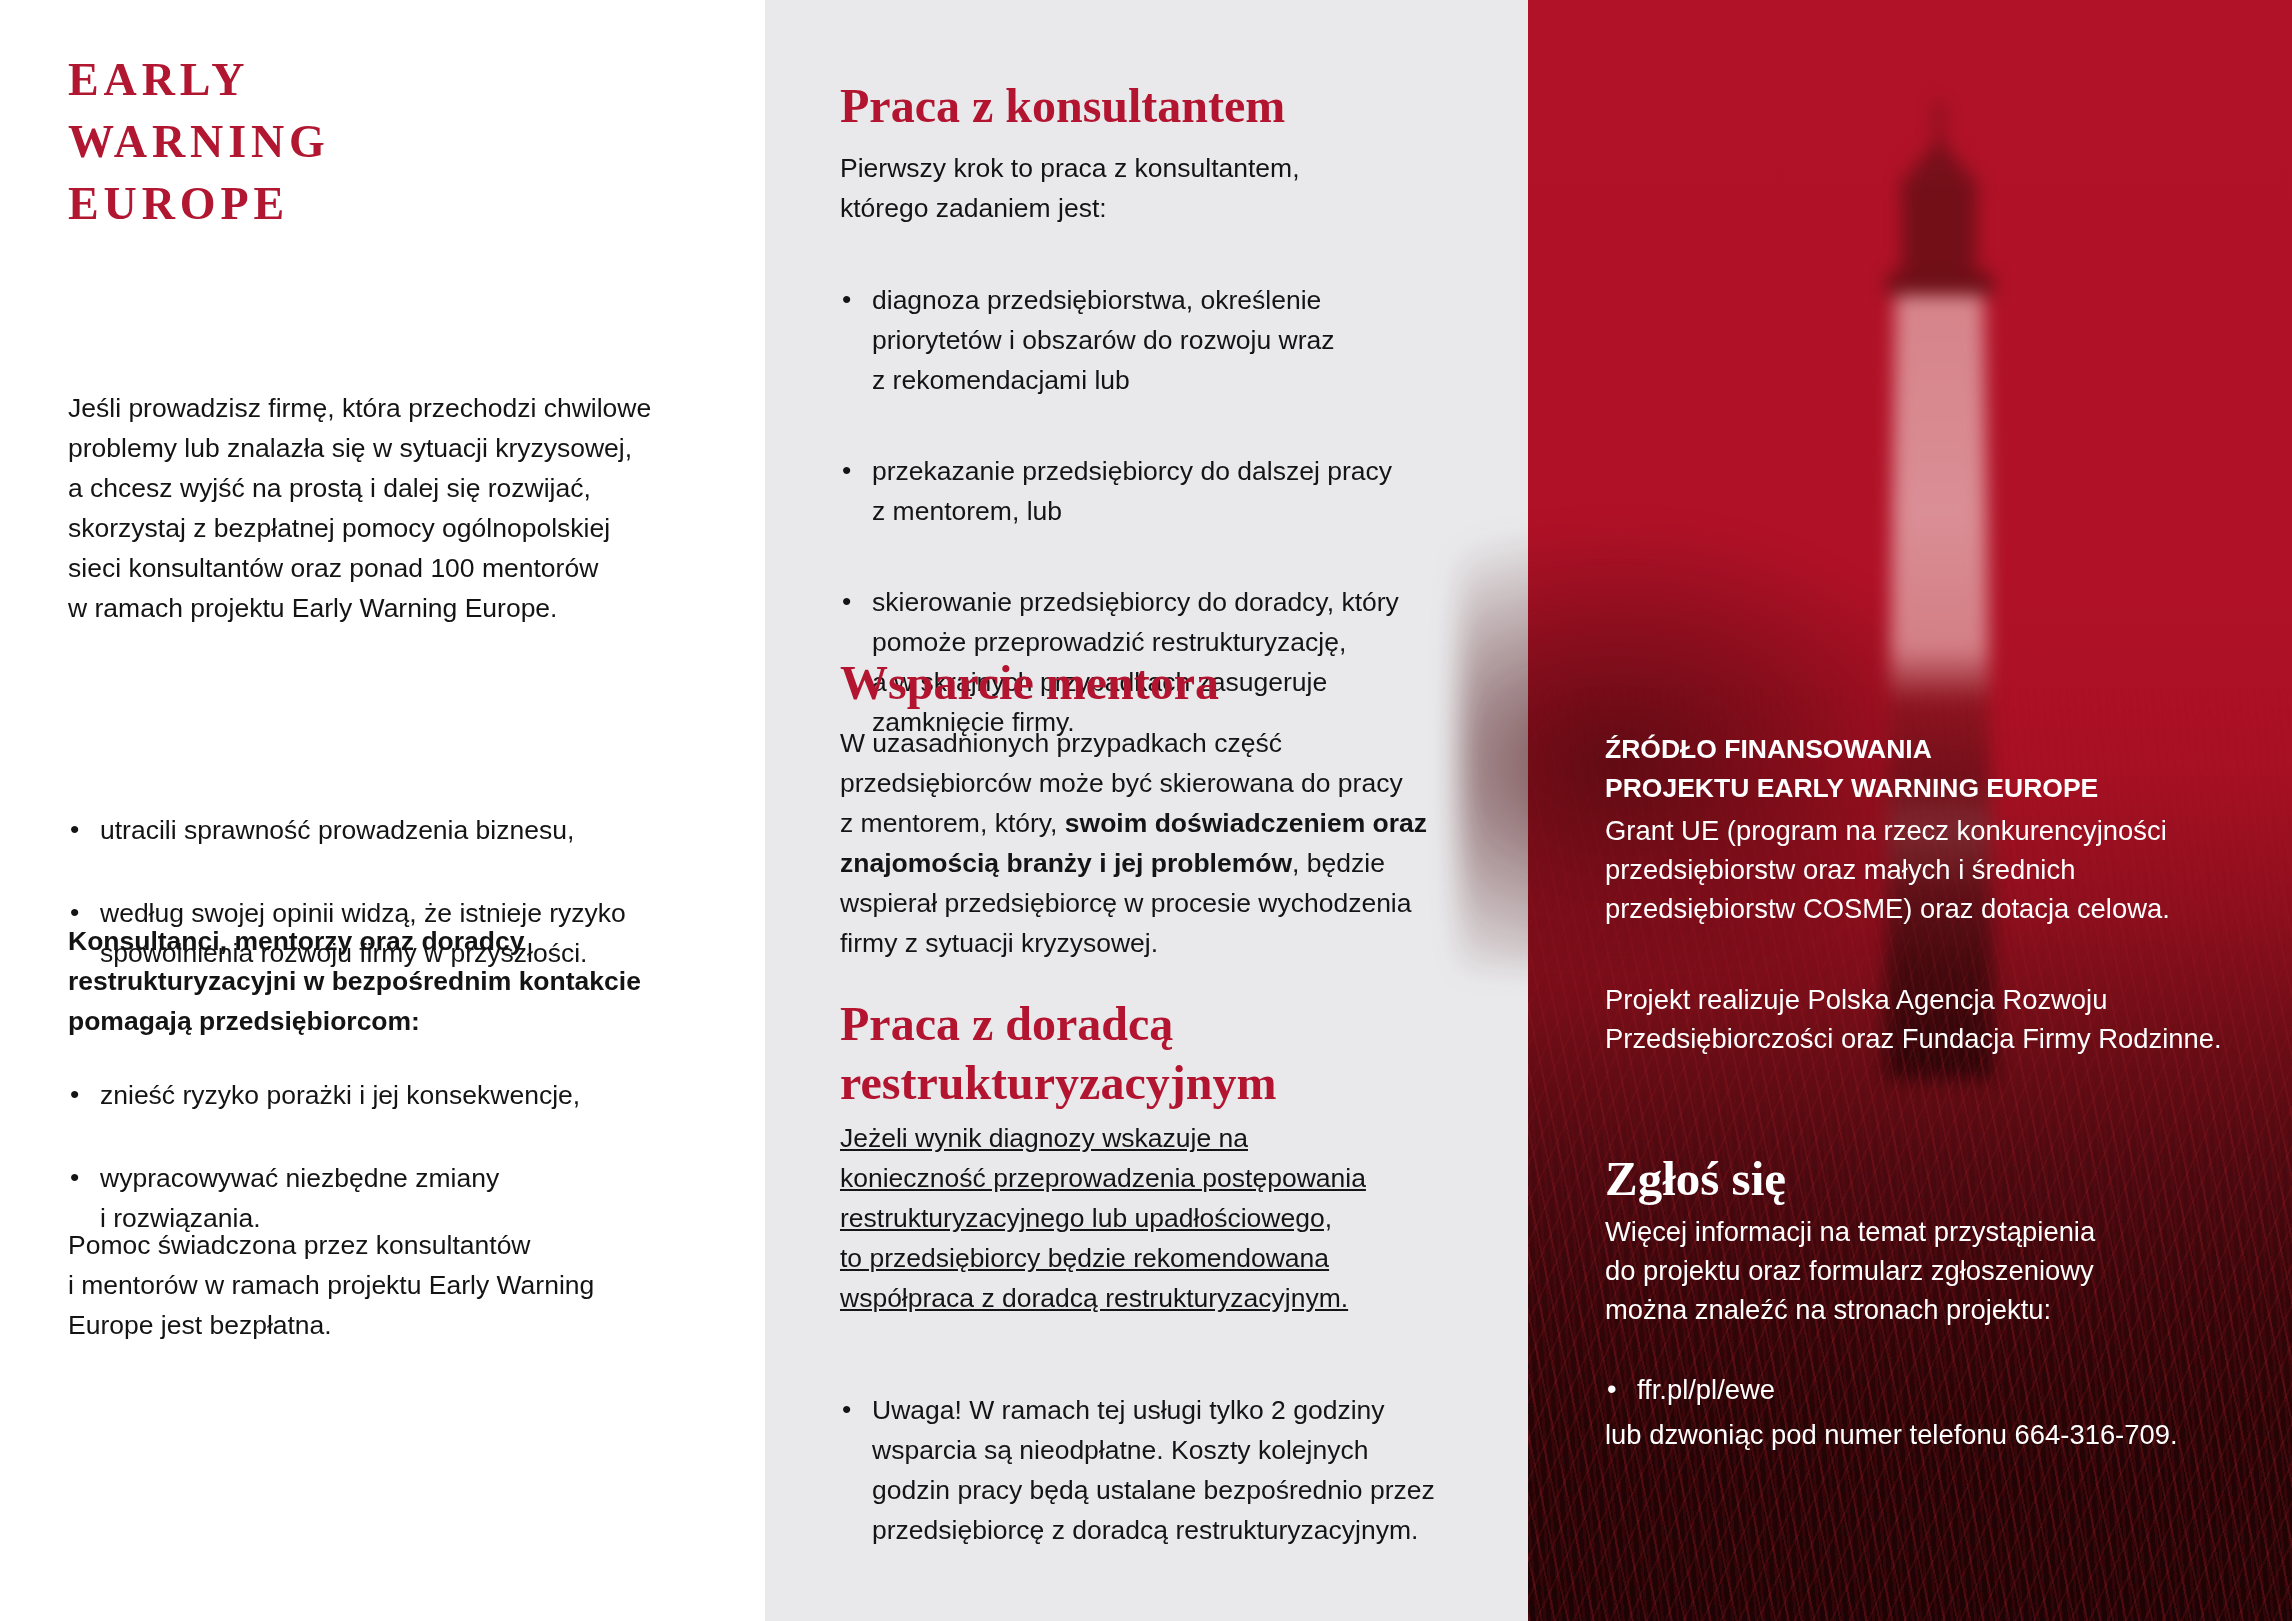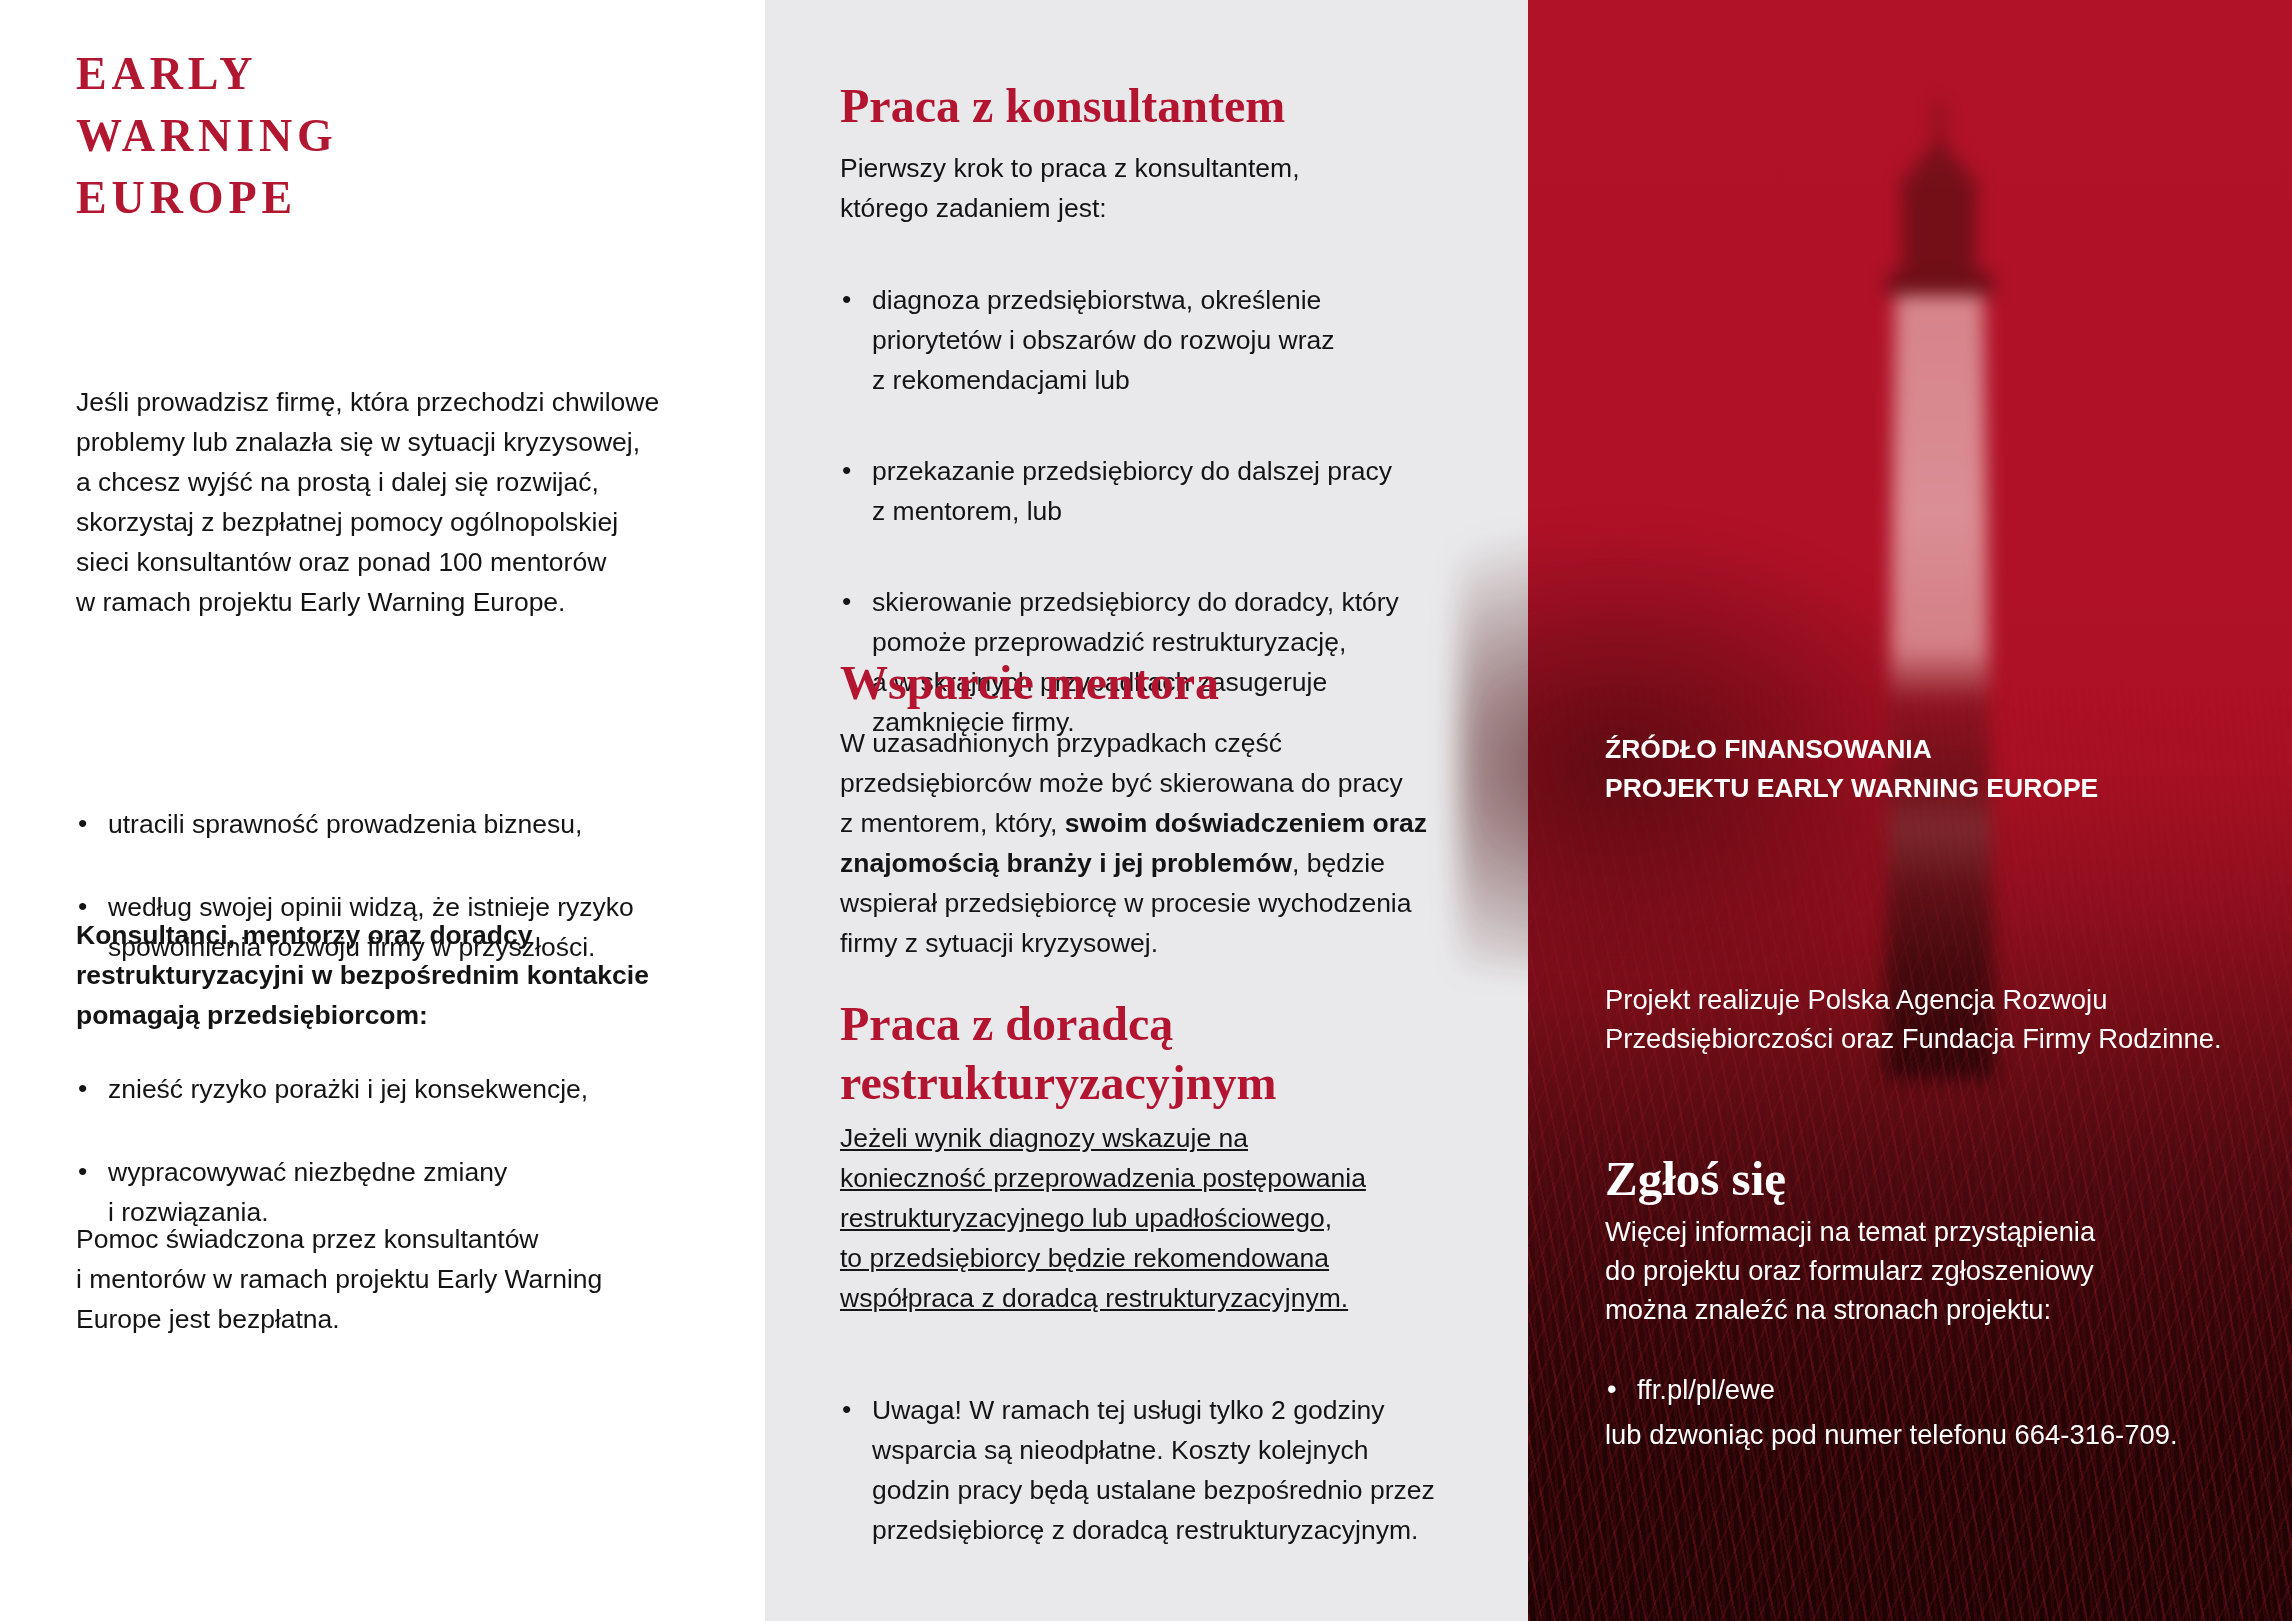--- a/index.html
+++ b/index.html
@@ -42,21 +42,21 @@
                 border-left:43px solid transparent; border-right:43px solid transparent; border-bottom:51px solid #731019; }
   .lh-lantern { position:absolute; left:41px;  top:84px; width:74px;  height:88px; background:#6f0f17; }
   .lh-gallery { position:absolute; left:25.5px;  top:169px; width:106px; height:25.5px; background:#6a0e15; border-radius:3.9px; }
   .lh-tower   { position:absolute; left:23.5px;  top:192px; width:110px; height:784px;
                 clip-path:polygon(10% 0, 90% 0, 100% 100%, 0 100%);
                 background:linear-gradient(180deg,
                   #d98a90 0%, #dd959b 28%, #d6858b 45%, #8c1520 52%, #6f1019 62%,
                   #7c2a31 68%, #5d1117 76%, #3f090d 86%, #2a0507 100%); }
 
   .block { position:absolute; white-space:pre-line; z-index:3; }
-  .left  .block { left:76px; width:649px; }
+  .left  .block { left:68px; width:649px;margin-top:6px; }
   .mid   .block { left:75px; width:651px; }
   .right .block { left:77px; width:670px; }
 
   .body-text { font-size:26.5px; line-height:40px; }
 
   .serif-h { font-family:"Liberation Serif", serif; font-weight:600; color:#b31430; }
 
   
   .brochure-title { top:43px; font-family:"Liberation Serif", serif; font-weight:600;
                     font-size:46px; line-height:62px; letter-spacing:4.9px; color:#b11730; }
@@ -171,20 +171,23 @@
     <div class="lighthouse" aria-hidden="true">
       <div class="lh-spike"></div>
       <div class="lh-roof"></div>
       <div class="lh-lantern"></div>
       <div class="lh-gallery"></div>
       <div class="lh-tower"></div>
     </div>
 
     <h3 class="block r-funding-h">ŹRÓDŁO FINANSOWANIA
 PROJEKTU EARLY WARNING EUROPE</h3>
+    <p class="block body-text r-funding-b">Grant UE (program na rzecz konkurencyjności
+przedsiębiorstw oraz małych i średnich
+przedsiębiorstw COSME) oraz dotacja celowa.</p>
     <p class="block body-text r-realizers">Projekt realizuje Polska Agencja Rozwoju
 Przedsiębiorczości oraz Fundacja Firmy Rodzinne.</p>
 
     <h2 class="block r-apply-h">Zgłoś się</h2>
     <p class="block body-text r-apply-b">Więcej informacji na temat przystąpienia
 do projektu oraz formularz zgłoszeniowy
 można znaleźć na stronach projektu:</p>
     <ul class="block bullets r-links">
       <li>ffr.pl/pl/ewe</li>
     </ul>

